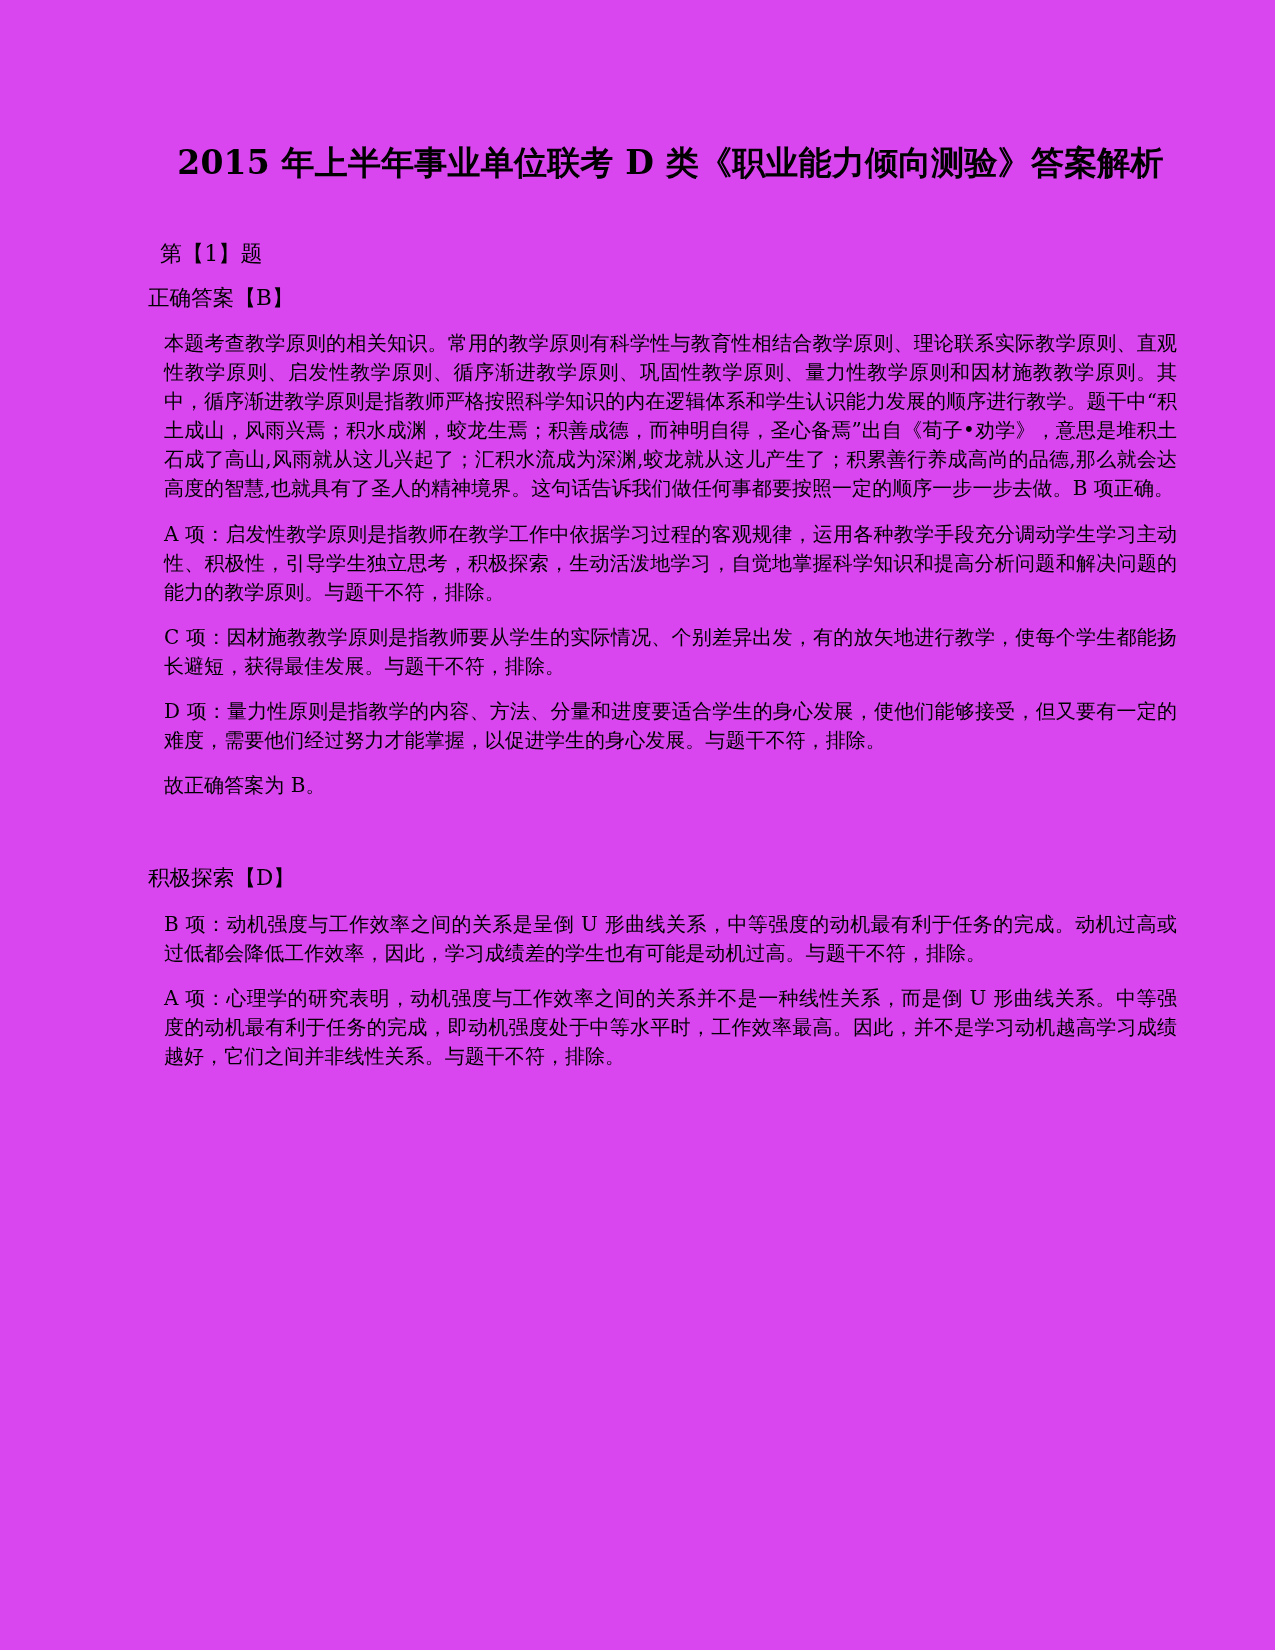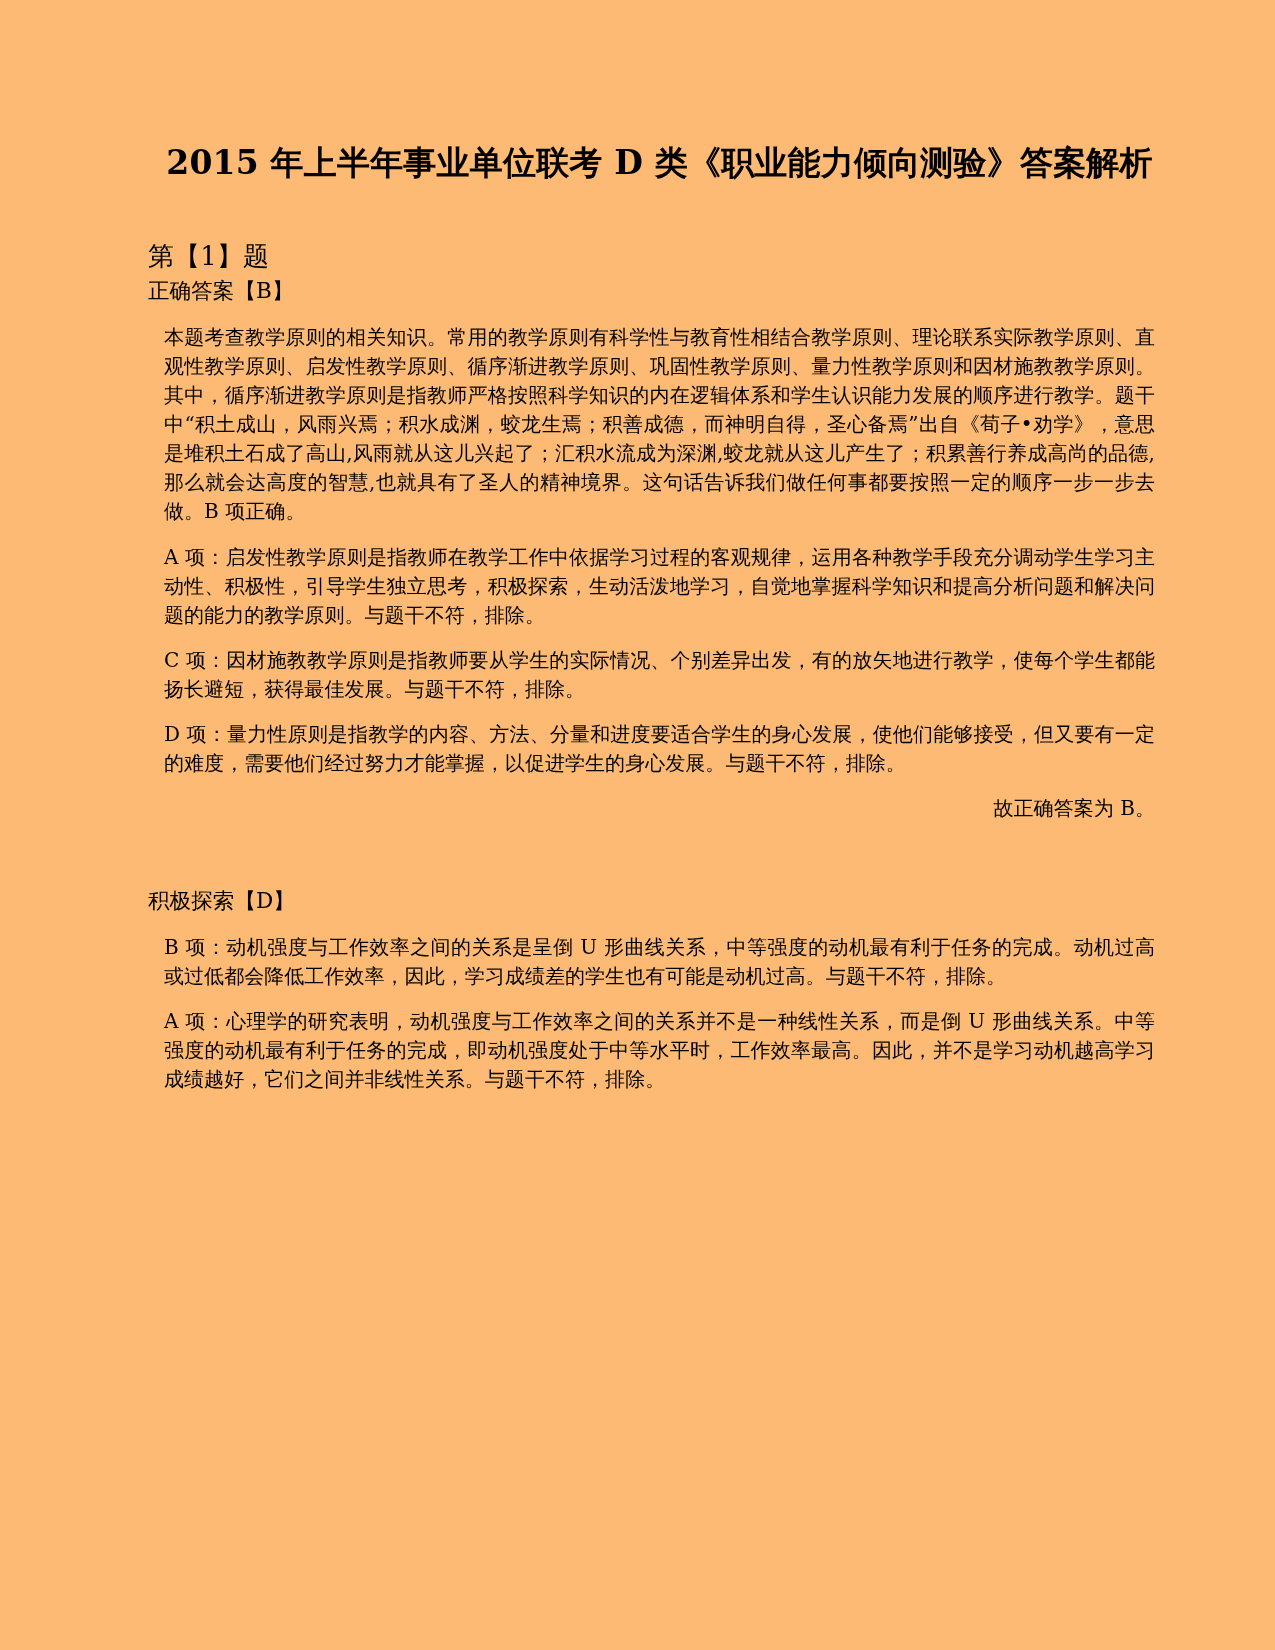--- a/index.html
+++ b/index.html
@@ -12,61 +12,61 @@
     height: 1650px;
     font-family: "DejaVu Serif", "Liberation Serif", serif;
     color: #000000;
     -webkit-font-smoothing: antialiased;
   }
   .page {
     position: relative;
     width: 1275px;
     height: 1650px;
     box-sizing: border-box;
-    padding: 140px 104px 0 148px;
-    background: #fdba74;
+    padding: 140px 82px 0 148px;
+    background: #d946ef;
   }
   .doc-title {
     font-size: 33px;
     line-height: 1.38;
     font-weight: bold;
     text-align: center;
     margin: 0 0 52px 0;
     letter-spacing: 0.2px;
     font-family: "DejaVu Serif", "Liberation Serif", serif;
   }
   .qblock {
     margin-bottom: 0;
   }
   .qblock + .qblock {
     margin-top: 62px;
   }
   .q-head {
-    font-size: 26px;
+    font-size: 22px;
     line-height: 1.46;
-    margin: 0;
+    margin: 12px;
     letter-spacing: 0.1px;
   }
   .q-answer {
     font-size: 21.5px;
     line-height: 1.46;
     margin: 0 0 2px 0;
     letter-spacing: 0.1px;
   }
   .para {
     font-size: 20px;
     line-height: 1.455;
     margin: 16px;
     text-align: justify;
     text-justify: inter-ideograph;
     letter-spacing: 0.05px;
     word-break: break-all;
   }
   .para.last-left {
-    text-align: right;
+    text-align: left;
   }
 </style>
 </head>
 <body>
 
 <div class="page">
 
   <h1 class="doc-title">2015 年上半年事业单位联考 D 类《职业能力倾向测验》答案解析</h1>
 
   <div class="qblock">

